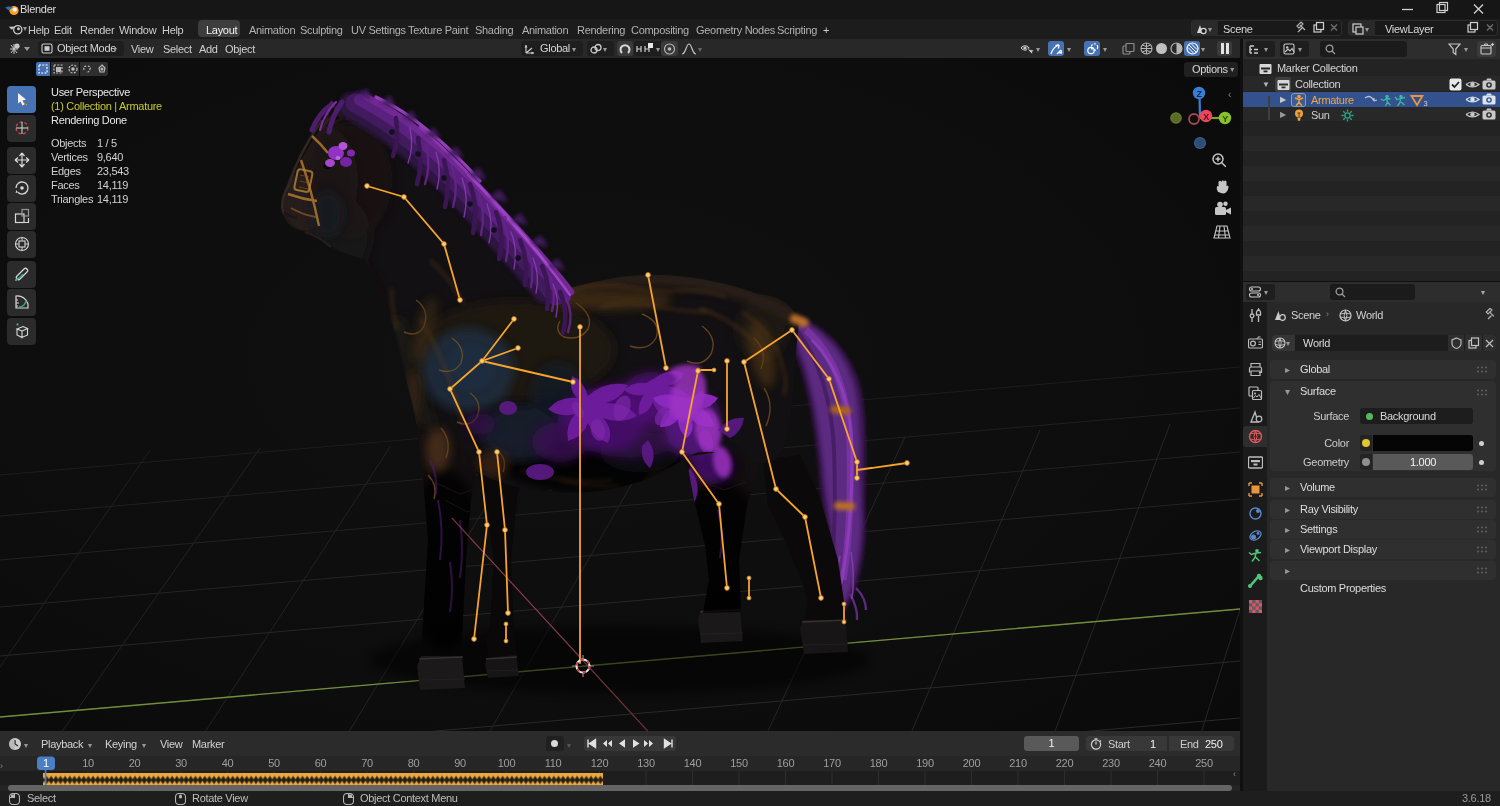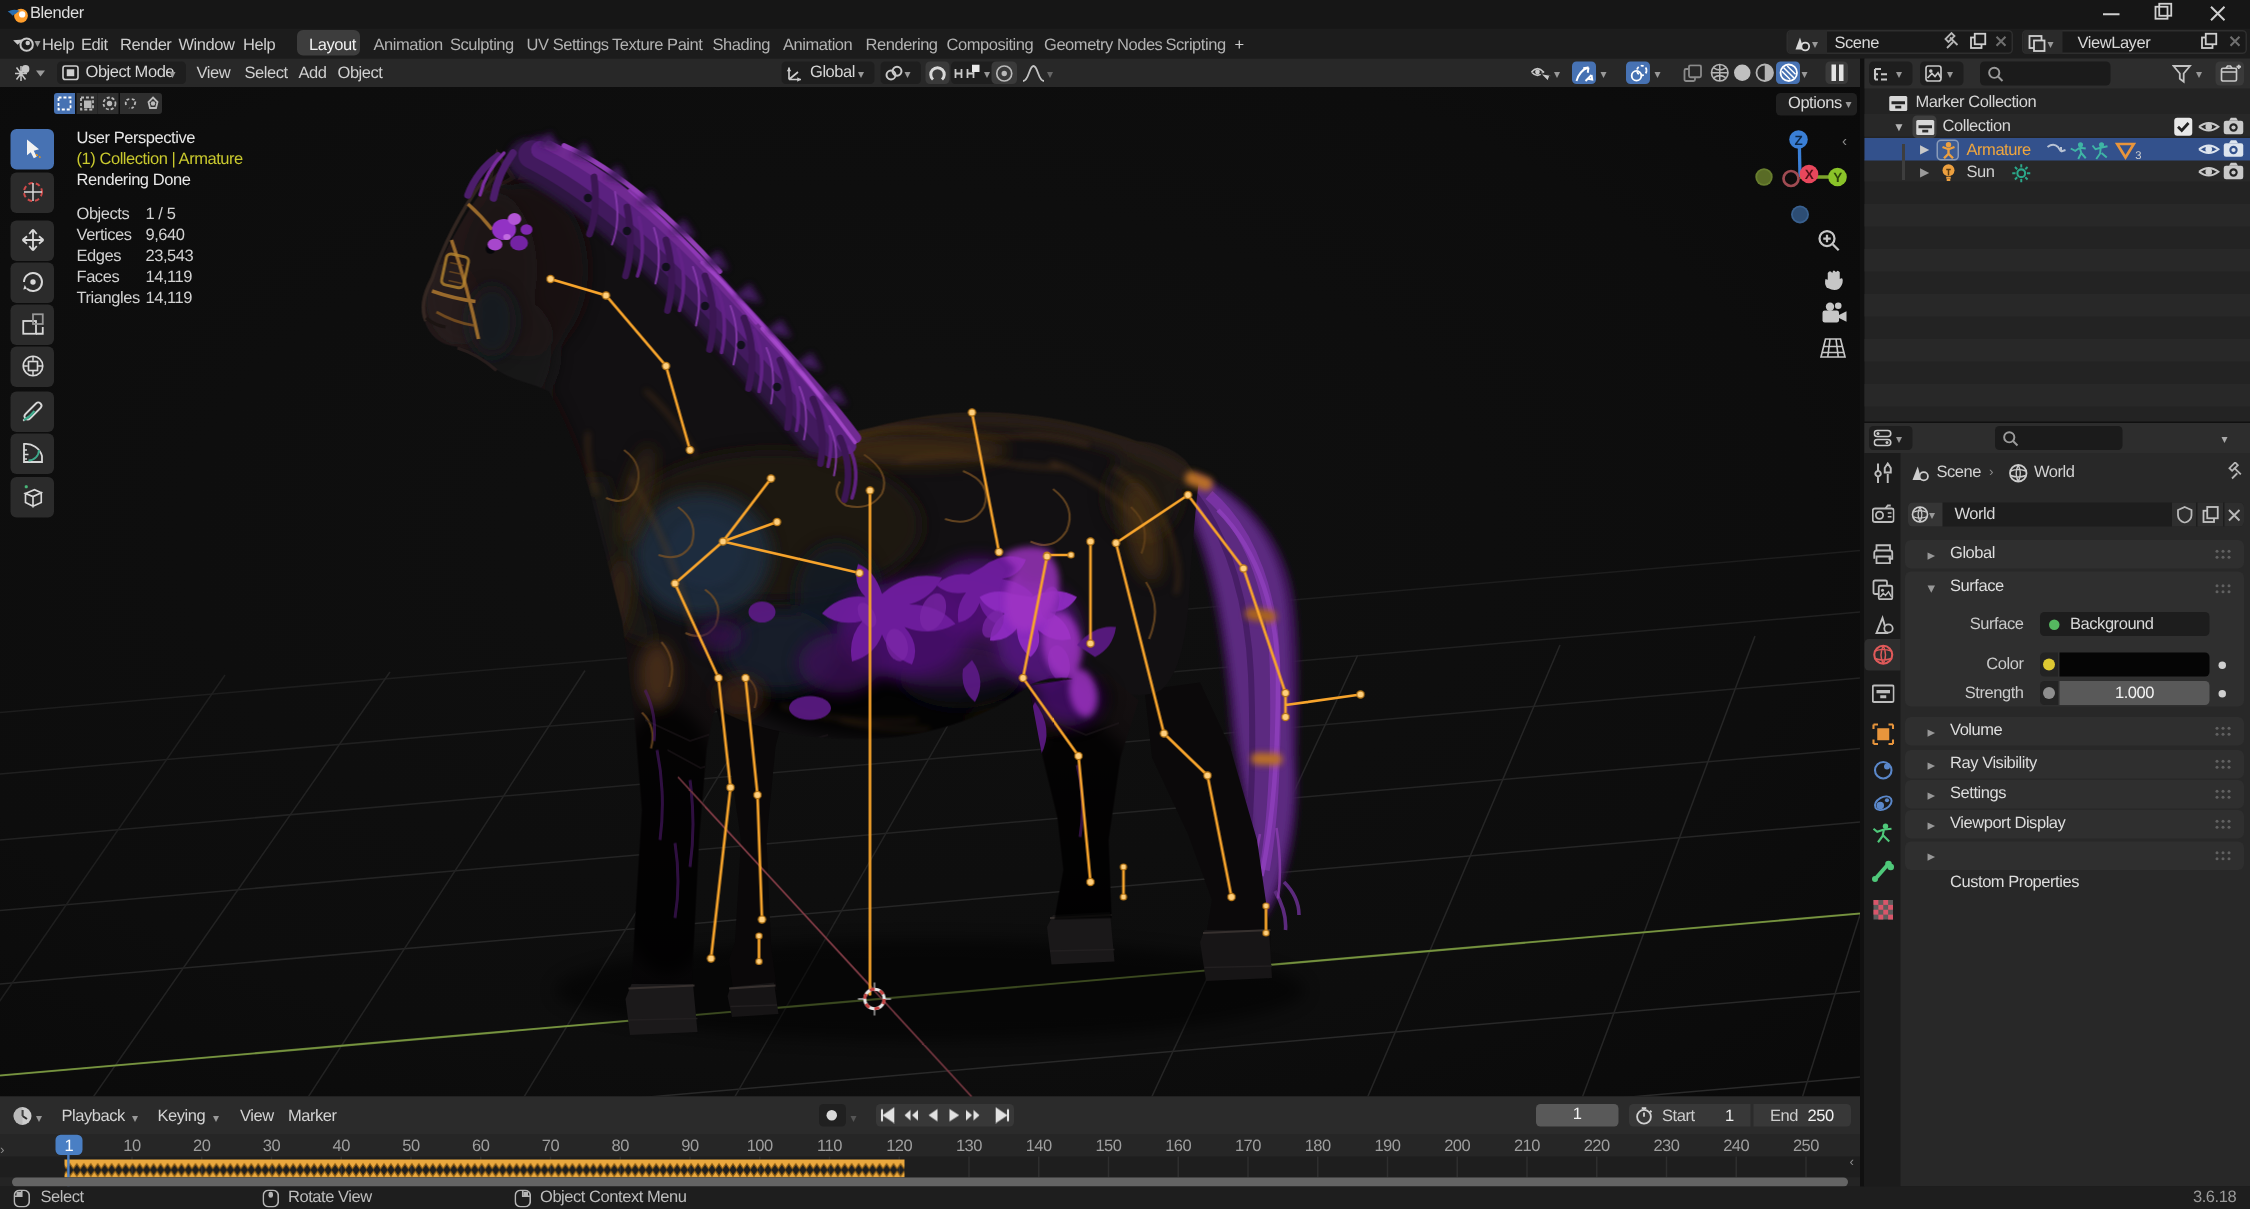--- a/index.html
+++ b/index.html
@@ -951,21 +951,21 @@
       </svg>
     <div class="abs" style="right:147px;top:29px;color:#cacaca">Surface</div>
     <div class="abs r3" style="left:90px;top:27px;width:113px;height:16px;background:#1d1d1d"></div>
     <div class="abs" style="left:96px;top:32px;width:7px;height:7px;border-radius:50%;background:#55b860"></div>
     <div class="abs" style="left:110px;top:29px;color:#d8d8d8">Background</div>
     <div class="abs" style="right:147px;top:56px;color:#cacaca">Color</div>
     <div class="abs" style="left:90px;top:54px;width:12px;height:16px;background:#232323;border-radius:3px 0 0 3px"></div>
     <div class="abs" style="left:92px;top:58px;width:8px;height:8px;border-radius:50%;background:#ddc832"></div>
     <div class="abs" style="left:103px;top:54px;width:100px;height:16px;background:#050505;border-radius:0 3px 3px 0"></div>
     <div class="abs" style="left:209px;top:60px;width:5px;height:5px;border-radius:50%;background:#cfcfcf"></div>
-    <div class="abs" style="right:147px;top:75px;color:#cacaca">Strength</div>
+    <div class="abs" style="right:147px;top:75px;color:#cacaca">Geometry</div>
     <div class="abs" style="left:90px;top:73px;width:12px;height:16px;background:#232323;border-radius:3px 0 0 3px"></div>
     <div class="abs" style="left:92px;top:77px;width:8px;height:8px;border-radius:50%;background:#8e8e8e"></div>
     <div class="abs" style="left:103px;top:73px;width:100px;height:16px;background:#595959;border-radius:0 3px 3px 0;text-align:center;color:#f2f2f2;line-height:16px">1.000</div>
     <div class="abs" style="left:209px;top:79px;width:5px;height:5px;border-radius:50%;background:#cfcfcf"></div>
   </div>
   <div class="panel" style="top:196px;height:19px">
       <span class="arr" style="top:4px">▸</span>
       <span class="ttl" style="top:3px">Volume</span>
     <svg class="dots" viewBox="0 0 12 7">
         <g fill="#8a8a8a">

